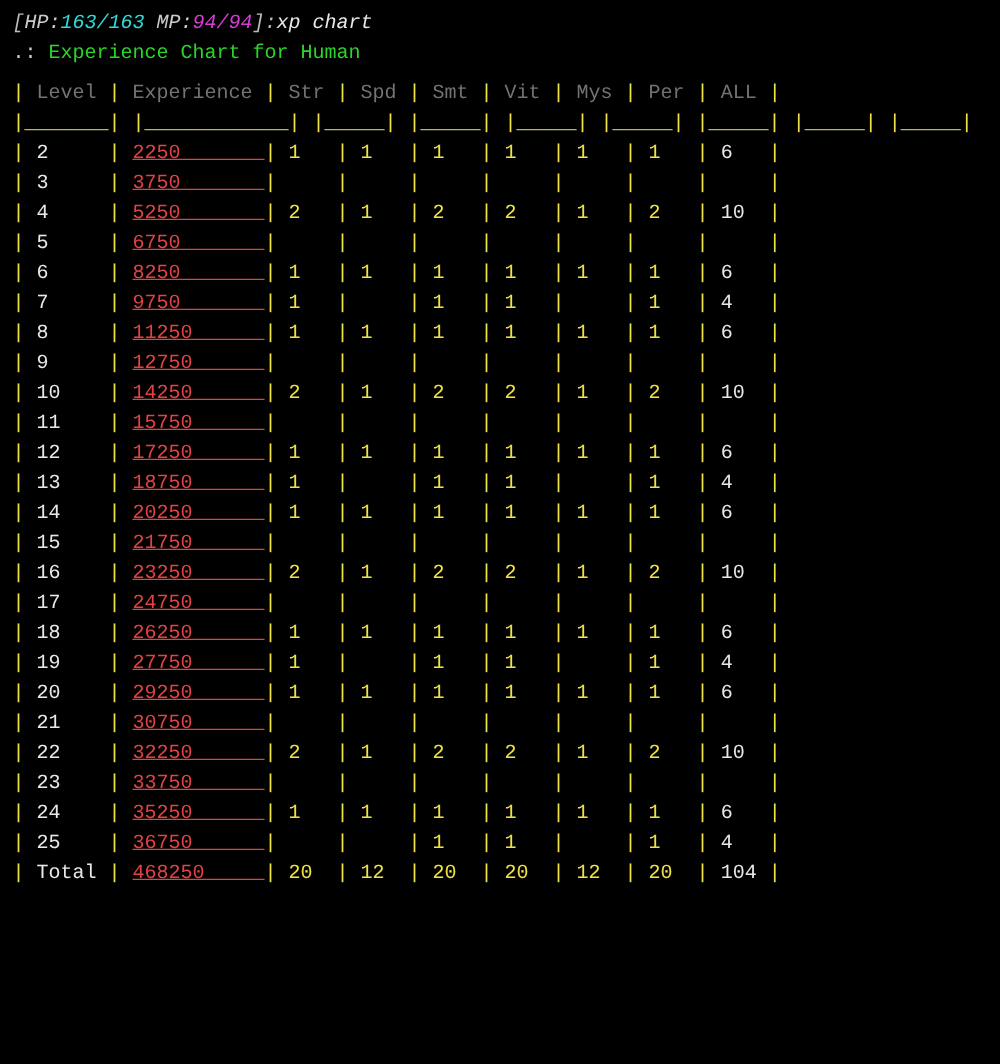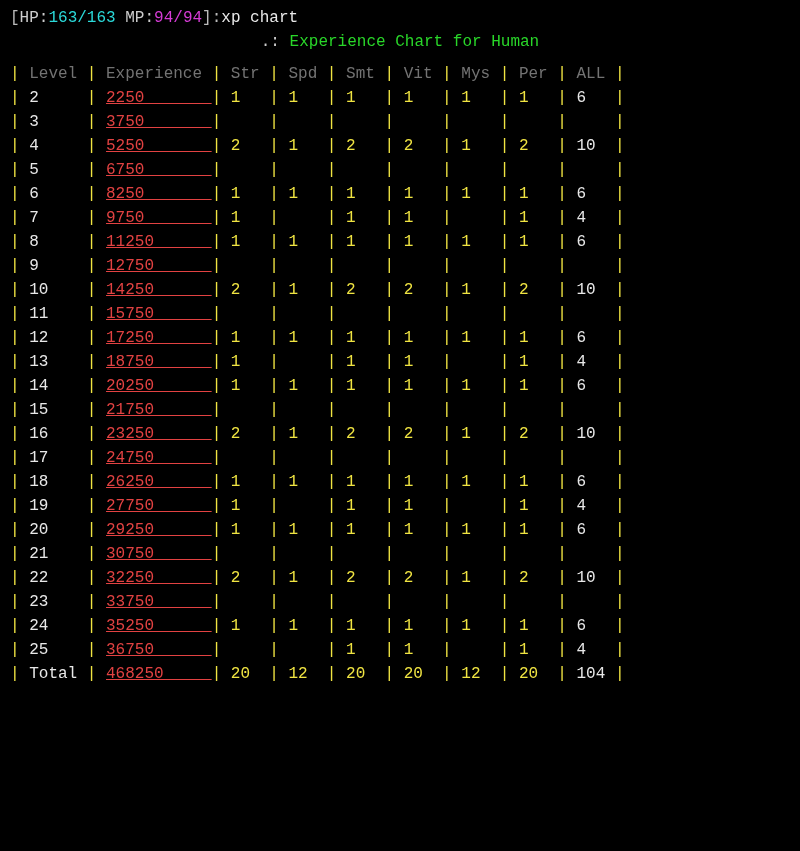--- a/index.html
+++ b/index.html
@@ -5,28 +5,28 @@
   * { margin: 0; padding: 0; box-sizing: border-box; }
   body {
     background: #000;
     font-family: "Menlo", "Consolas", "Courier New", monospace;
     font-size: 16px;
     line-height: 1.5;
     padding: 6px 10px;
     color: #ccc;
     width: 800px;
   }
-  .status-line { white-space: pre; }
+  .status-line { white-space: pre; font-style: italic; }
   .bracket { color: #bbb; }
   .hp-label { color: #ccc; }
   .mp-label { color: #ccc; }
   .cyan { color: #2bdada; }
   .magenta { color: #d63bd6; }
   .white { color: #e8e8e8; }
-  .title-line { white-space: pre; text-align: center; }
+  .title-line { white-space: pre; }
   .title-prefix { color: #ccc; }
   .title-text { color: #29d629; }
   .table { margin-top: 8px; }
   .row { display: flex; color: #ccc; white-space: pre; }
   .pipe { color: #f0e442; }
   .hcell { color: #737373; }
   .xp { color: #e24242; text-decoration: underline; }
   .stat { color: #f0e442; }
   .allv { color: #e8e8e8; }
   .lvl { color: #e8e8e8; }
@@ -38,20 +38,21 @@
 </style>
 </head>
 <body>
 
 <div class="status-line"><span class="bracket">[</span><span class="hp-label">HP:</span><span class="cyan">163</span><span class="cyan">/</span><span class="cyan">163</span><span class="mp-label"> MP:</span><span class="magenta">94</span><span class="magenta">/</span><span class="magenta">94</span><span class="bracket">]:</span><span class="white">xp chart</span></div>
 
 <div class="title-line"><span class="title-prefix">.: </span><span class="title-text">Experience Chart for Human</span></div>
 
 <div class="table">
   <div class="row" id="header-row"><span class="pipe">| </span><span class="hcell">Level </span><span class="pipe">| </span><span class="hcell">Experience </span><span class="pipe">| </span><span class="hcell">Str </span><span class="pipe">| </span><span class="hcell">Spd </span><span class="pipe">| </span><span class="hcell">Smt </span><span class="pipe">| </span><span class="hcell">Vit </span><span class="pipe">| </span><span class="hcell">Mys </span><span class="pipe">| </span><span class="hcell">Per </span><span class="pipe">| </span><span class="hcell">ALL </span><span class="pipe">|</span></div>
+  <div class="header-bot">|_______| |____________| |_____| |_____| |_____| |_____| |_____| |_____| |_____|</div>
   <div id="table-body">
       <div class="row"><span class="pipe">| </span><span class="lvl">2     </span><span class="pipe">| </span><span class="xp">2250       </span><span class="pipe">| </span><span class="stat">1   </span><span class="pipe">| </span><span class="stat">1   </span><span class="pipe">| </span><span class="stat">1   </span><span class="pipe">| </span><span class="stat">1   </span><span class="pipe">| </span><span class="stat">1   </span><span class="pipe">| </span><span class="stat">1   </span><span class="pipe">| </span><span class="allv">6   </span><span class="pipe">|</span></div>
       <div class="row"><span class="pipe">| </span><span class="lvl">3     </span><span class="pipe">| </span><span class="xp">3750       </span><span class="pipe">| </span><span class="stat">    </span><span class="pipe">| </span><span class="stat">    </span><span class="pipe">| </span><span class="stat">    </span><span class="pipe">| </span><span class="stat">    </span><span class="pipe">| </span><span class="stat">    </span><span class="pipe">| </span><span class="stat">    </span><span class="pipe">| </span><span class="allv">    </span><span class="pipe">|</span></div>
       <div class="row"><span class="pipe">| </span><span class="lvl">4     </span><span class="pipe">| </span><span class="xp">5250       </span><span class="pipe">| </span><span class="stat">2   </span><span class="pipe">| </span><span class="stat">1   </span><span class="pipe">| </span><span class="stat">2   </span><span class="pipe">| </span><span class="stat">2   </span><span class="pipe">| </span><span class="stat">1   </span><span class="pipe">| </span><span class="stat">2   </span><span class="pipe">| </span><span class="allv">10  </span><span class="pipe">|</span></div>
       <div class="row"><span class="pipe">| </span><span class="lvl">5     </span><span class="pipe">| </span><span class="xp">6750       </span><span class="pipe">| </span><span class="stat">    </span><span class="pipe">| </span><span class="stat">    </span><span class="pipe">| </span><span class="stat">    </span><span class="pipe">| </span><span class="stat">    </span><span class="pipe">| </span><span class="stat">    </span><span class="pipe">| </span><span class="stat">    </span><span class="pipe">| </span><span class="allv">    </span><span class="pipe">|</span></div>
       <div class="row"><span class="pipe">| </span><span class="lvl">6     </span><span class="pipe">| </span><span class="xp">8250       </span><span class="pipe">| </span><span class="stat">1   </span><span class="pipe">| </span><span class="stat">1   </span><span class="pipe">| </span><span class="stat">1   </span><span class="pipe">| </span><span class="stat">1   </span><span class="pipe">| </span><span class="stat">1   </span><span class="pipe">| </span><span class="stat">1   </span><span class="pipe">| </span><span class="allv">6   </span><span class="pipe">|</span></div>
       <div class="row"><span class="pipe">| </span><span class="lvl">7     </span><span class="pipe">| </span><span class="xp">9750       </span><span class="pipe">| </span><span class="stat">1   </span><span class="pipe">| </span><span class="stat">    </span><span class="pipe">| </span><span class="stat">1   </span><span class="pipe">| </span><span class="stat">1   </span><span class="pipe">| </span><span class="stat">    </span><span class="pipe">| </span><span class="stat">1   </span><span class="pipe">| </span><span class="allv">4   </span><span class="pipe">|</span></div>
       <div class="row"><span class="pipe">| </span><span class="lvl">8     </span><span class="pipe">| </span><span class="xp">11250      </span><span class="pipe">| </span><span class="stat">1   </span><span class="pipe">| </span><span class="stat">1   </span><span class="pipe">| </span><span class="stat">1   </span><span class="pipe">| </span><span class="stat">1   </span><span class="pipe">| </span><span class="stat">1   </span><span class="pipe">| </span><span class="stat">1   </span><span class="pipe">| </span><span class="allv">6   </span><span class="pipe">|</span></div>
       <div class="row"><span class="pipe">| </span><span class="lvl">9     </span><span class="pipe">| </span><span class="xp">12750      </span><span class="pipe">| </span><span class="stat">    </span><span class="pipe">| </span><span class="stat">    </span><span class="pipe">| </span><span class="stat">    </span><span class="pipe">| </span><span class="stat">    </span><span class="pipe">| </span><span class="stat">    </span><span class="pipe">| </span><span class="stat">    </span><span class="pipe">| </span><span class="allv">    </span><span class="pipe">|</span></div>
       <div class="row"><span class="pipe">| </span><span class="lvl">10    </span><span class="pipe">| </span><span class="xp">14250      </span><span class="pipe">| </span><span class="stat">2   </span><span class="pipe">| </span><span class="stat">1   </span><span class="pipe">| </span><span class="stat">2   </span><span class="pipe">| </span><span class="stat">2   </span><span class="pipe">| </span><span class="stat">1   </span><span class="pipe">| </span><span class="stat">2   </span><span class="pipe">| </span><span class="allv">10  </span><span class="pipe">|</span></div>

